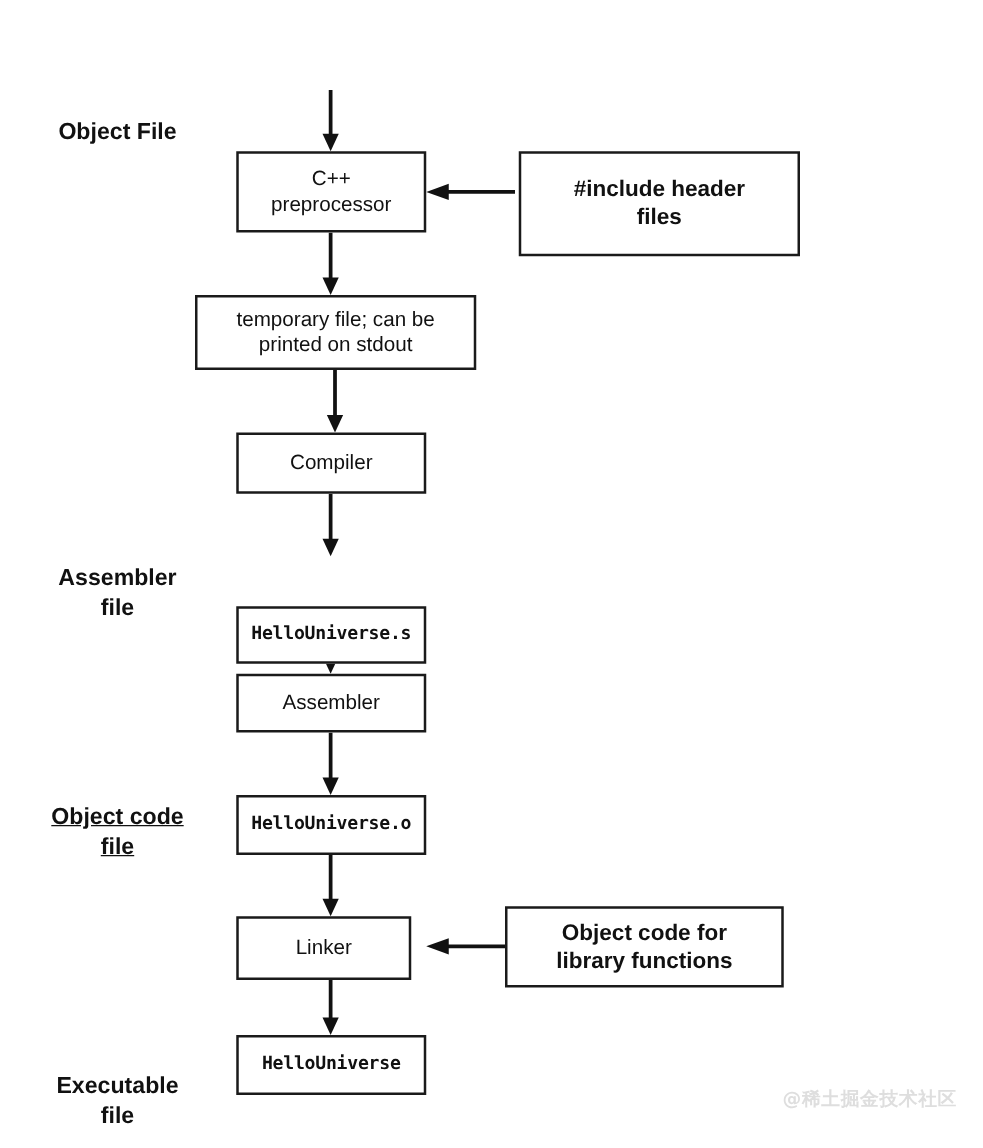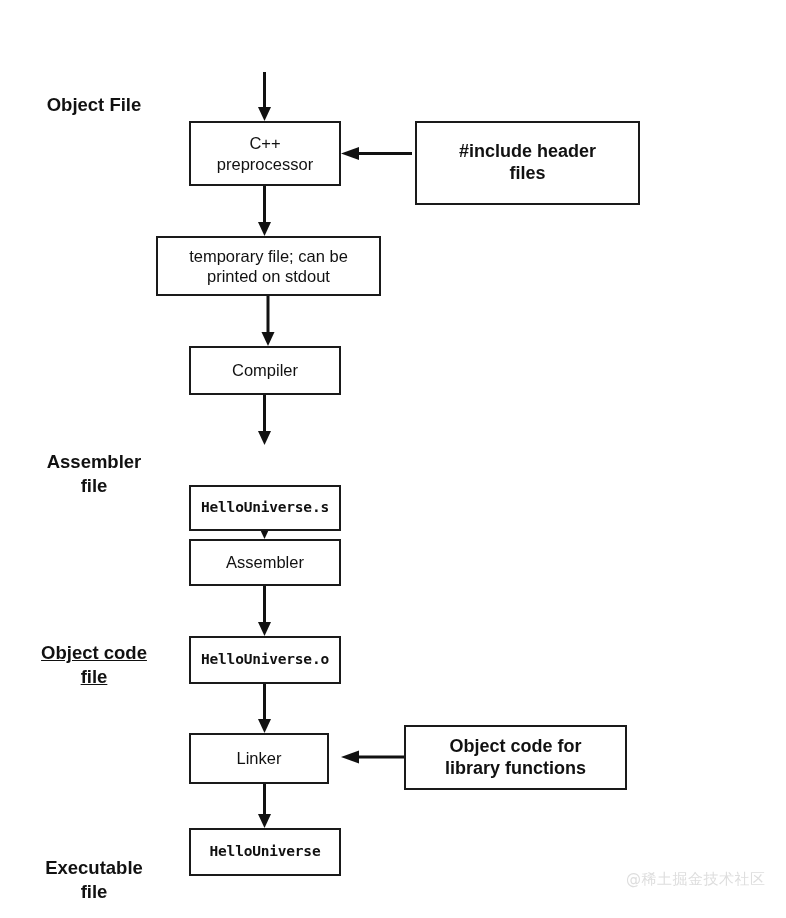--- a/index.html
+++ b/index.html
@@ -66,20 +66,21 @@
     overflow: visible;
   }
   .watermark {
     position: absolute;
     font-family: "DejaVu Sans", sans-serif;
     font-size: 15px;
     color: #dedede;
     letter-spacing: 0.5px;
     white-space: nowrap;
     z-index: 2;
+    font-weight: bold;
   }
 </style>
 </head>
 <body>
 
 <div id="canvas">
 
   <div class="side-label" style="left:14px; top:93px; width:160px;">Object File</div>
 
   <div class="side-label" style="left:14px; top:450px; width:160px;">Assembler

